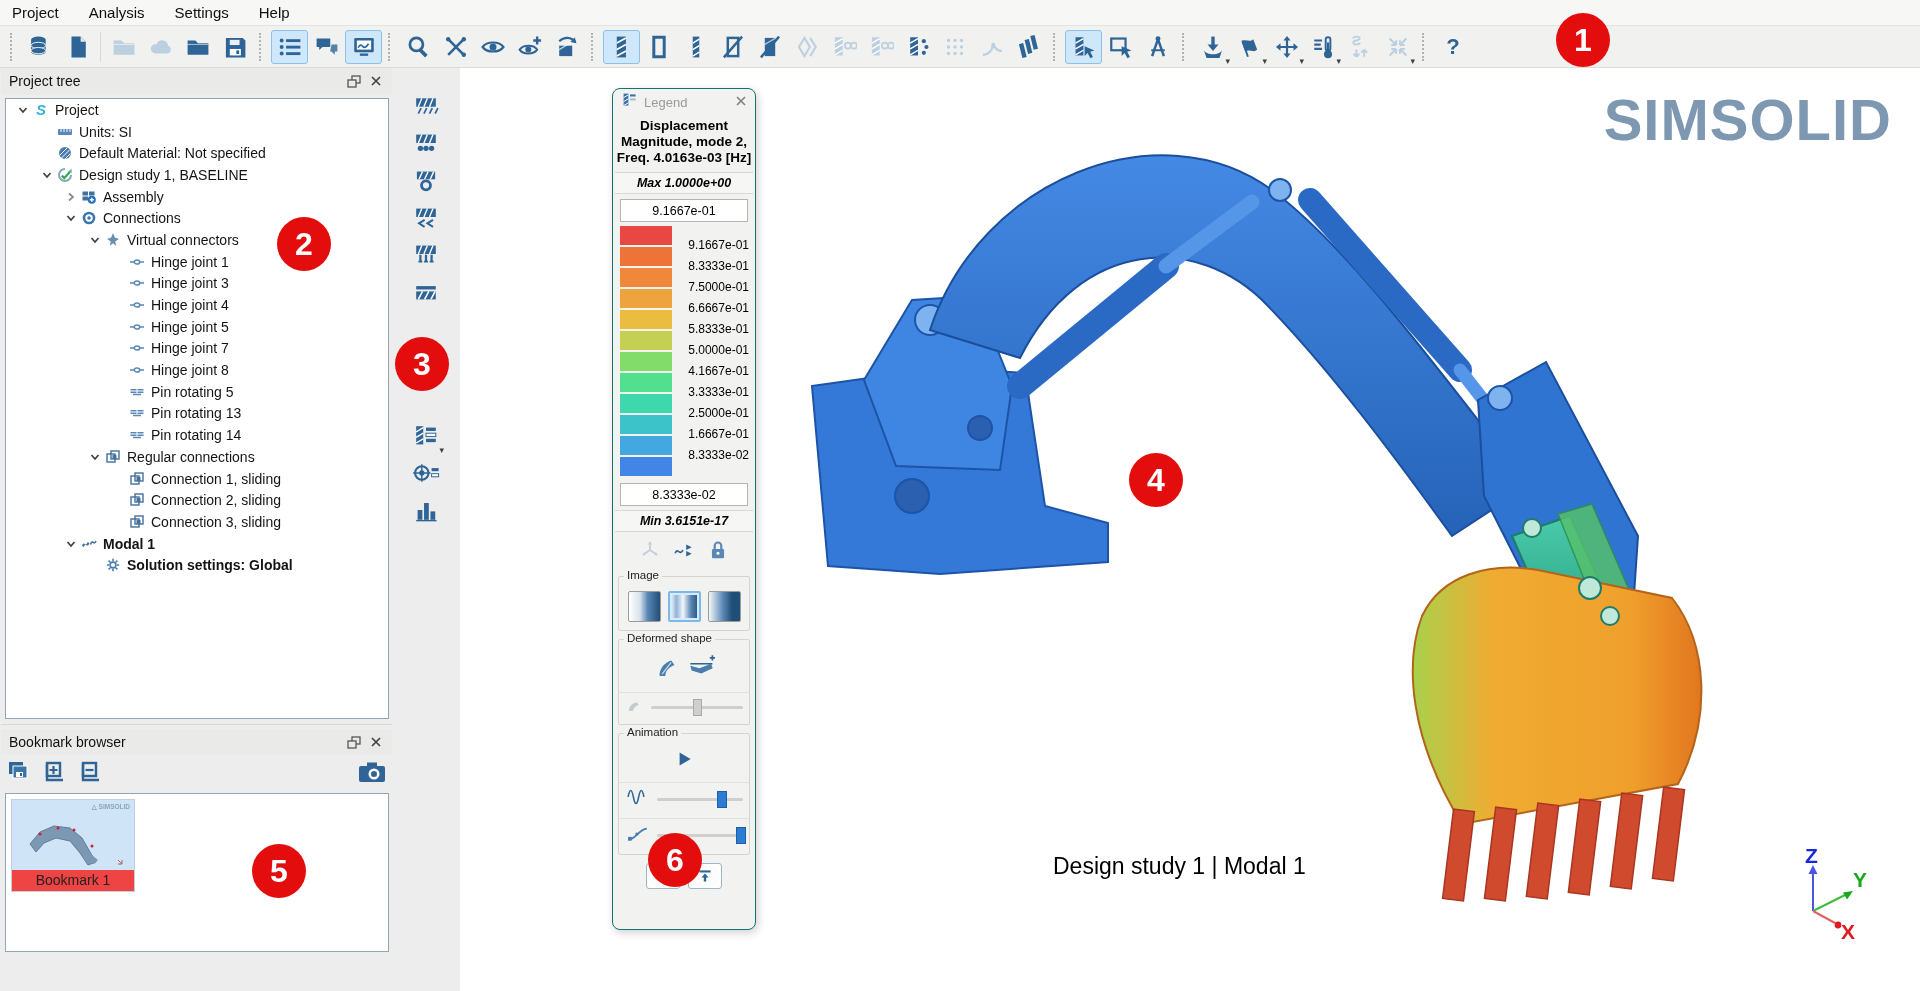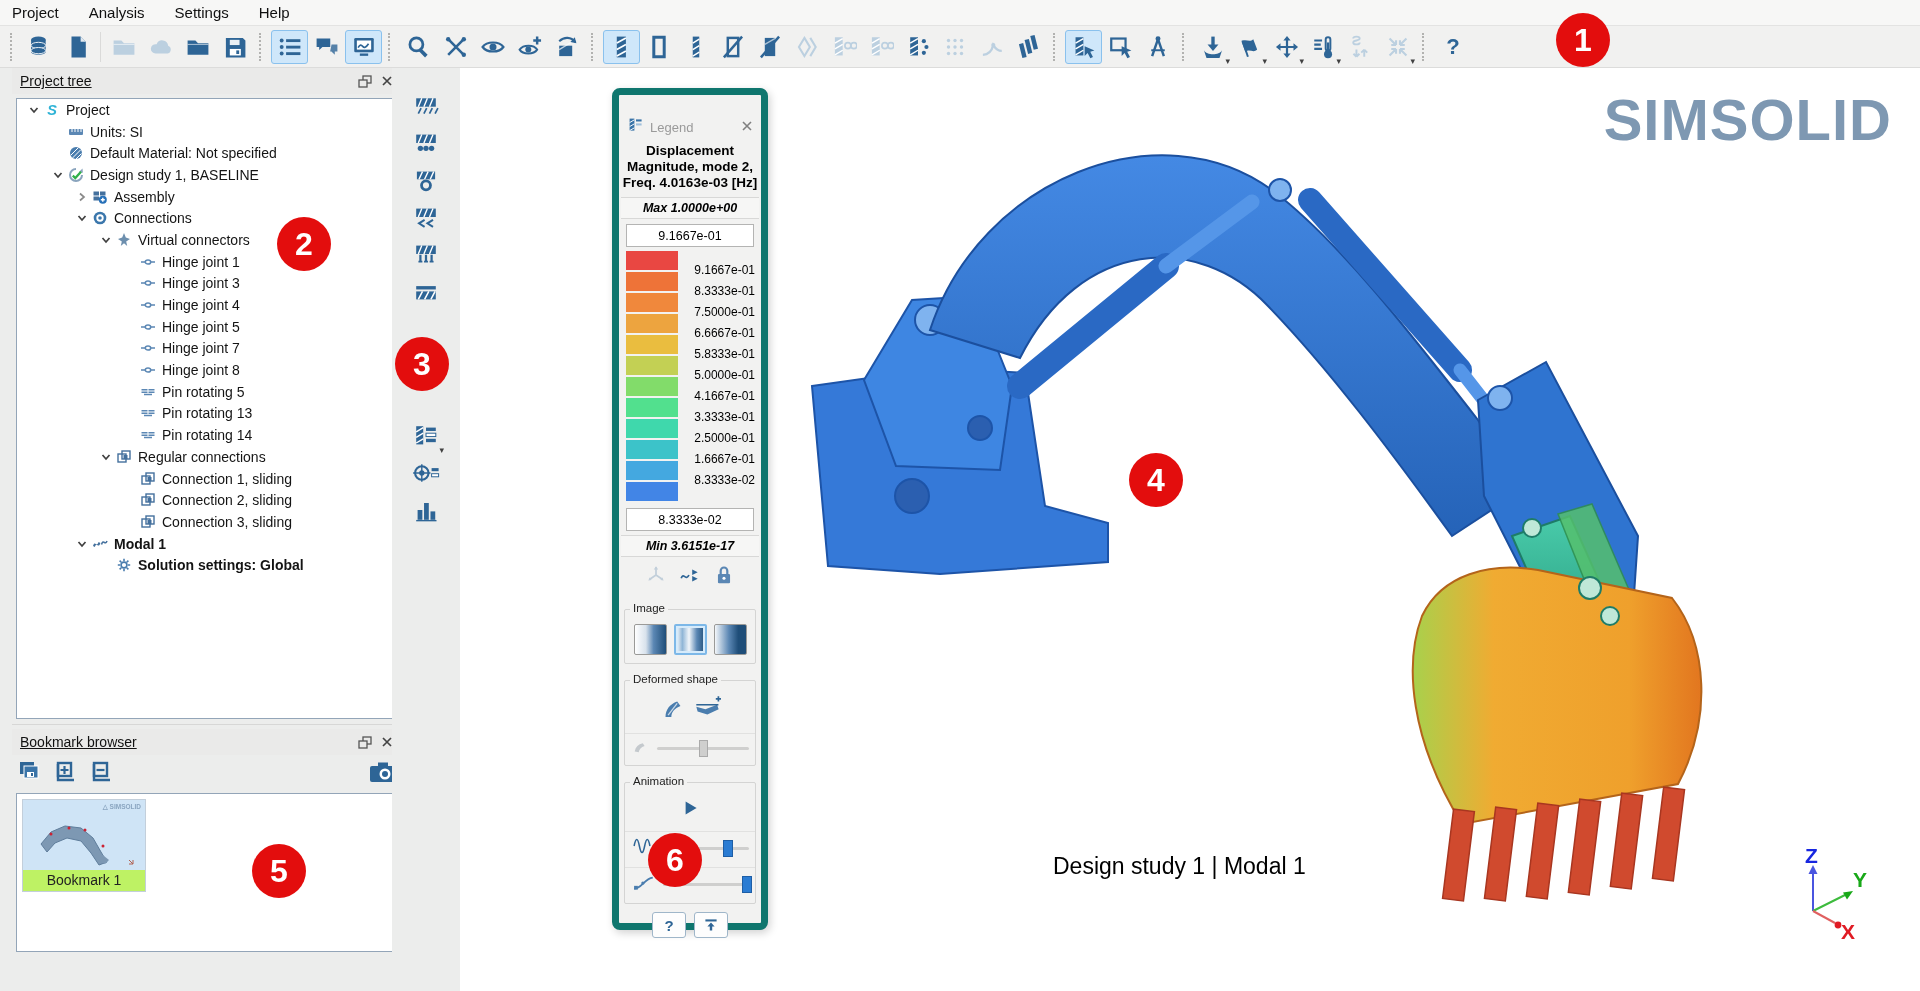--- a/index.html
+++ b/index.html
@@ -18,21 +18,21 @@
              background:#f1f1f0; border-bottom:1px solid #dcdcdb;
              display:flex; align-items:center; padding-left:4px; }
   .tbtn { width:37px; height:34px; display:flex; align-items:center; justify-content:center;
           border:1px solid transparent; border-radius:3px; position:relative; flex:0 0 auto; }
   .tbtn.active { background:#cfe7fa; border-color:#8ac1ed; }
   .tbtn .dd { position:absolute; right:0px; bottom:-3px; font-size:9px; color:#404040; }
   .thandle { width:8px; height:28px; border-left:2px dotted #b2b2b0; margin:0 4px 0 6px; flex:0 0 auto; }
   .tsep { width:1px; height:30px; background:#dadad9; margin:0 4px; flex:0 0 auto; }
 
   
-  .dockpanel { position:absolute; left:12px; width:392px; background:#ecedec;text-decoration:underline; }
+  .dockpanel { position:absolute; left:1px; width:392px; background:#ecedec; }
   #tree-panel { top:68px; height:657px; border-bottom:1px solid #d7d7d6; }
   #bookmark-panel { top:729px; height:228px; }
   .phead { height:26px; display:flex; align-items:center; padding:0 6px 0 8px;
            background:#eaeae9; }
   .ptitle { flex:1; font-size:14px; color:#111; }
   .pico { width:22px; height:18px; display:flex; align-items:center; justify-content:center; }
   .pbody { position:absolute; left:4px; right:4px; bottom:5px; background:#fff;
            border:1px solid #93a5b8; overflow:hidden; }
   #tree-body { top:30px; }
   #bm-body { top:64px; }
@@ -40,57 +40,57 @@
   .trow { display:flex; align-items:center; height:21.7px; white-space:nowrap; }
   .exp { width:17px; display:flex; justify-content:center; flex:0 0 auto; }
   .ticon { width:20px; display:flex; justify-content:center; margin-right:4px; flex:0 0 auto; }
   .tlabel { font-size:14px; }
   .bold { font-weight:bold; }
 
   
   #bm-toolbar { position:absolute; top:30px; left:6px; right:6px; height:30px;
                 display:flex; align-items:center; gap:10px; }
   #bm-camera { margin-left:auto; }
-  .bmtile { width:124px; margin:5px; background:#bef264; border:1px solid #c3cfdb; }
+  .bmtile { width:124px; margin:5px; background:#ef4444; border:1px solid #c3cfdb; }
   .bmthumb { width:122px; height:70px; display:block; }
   .bmlabel { font-size:14px; text-align:center; padding:2px 0 3px; color:#222; }
 
   
   #vtoolbar { position:absolute; left:392px; top:68px; width:68px; height:888px; background:#ecedec; }
   .vbtn { position:absolute; left:14px; width:40px; height:36px;
           display:flex; align-items:center; justify-content:center; position:absolute; }
   .vbtn .dd { position:absolute; right:2px; bottom:-1px; font-size:9px; color:#404040; }
 
   
   #viewport { position:absolute; left:460px; top:68px; width:1460px; height:923px; background:#fff; }
   #logo { position:absolute; right:28px; top:18px; font-size:58px; font-weight:800;
           letter-spacing:1px; color:#7e98b2; font-family:"Liberation Sans",sans-serif; }
   #caption { position:absolute; left:593px; top:785px; font-size:23px; font-weight:500; color:#000; }
   #triad { position:absolute; right:45px; bottom:52px; }
   #model { position:absolute; left:0; top:0; }
 
   
-  #legend { position:absolute; left:612px; top:88px; width:156px; height:842px;
-            background:#f2f2f1; border:7px solid #0f766e; border-radius:8px;
-            box-shadow:2px 3px 8px rgba(0,0,0,.18); z-index:20; padding:20px 0; }
+  #legend { position:absolute; left:612px; top:88px; width:144px; height:842px;
+            background:#f2f2f1; border:1px solid #0f766e; border-radius:8px;
+            box-shadow:2px 3px 8px rgba(0,0,0,.18); z-index:20; padding:1px 0; }
   #lg-head { height:24px; display:flex; align-items:center; padding:0 8px 0 9px; gap:6px; }
   #lg-title-text { font-size:13px; color:#9a9a9a; flex:1; }
   #lg-close { color:#8a8a8a; font-size:14px; }
   #lg-result { font-size:13.5px; font-weight:bold; text-align:center; line-height:16px;
                padding:4px 3px 6px; color:#000; }
   .lg-strip { height:22px; margin:0 2px; background:#f6f6f5; border-top:1px solid #d8d8d7;
               border-bottom:1px solid #d8d8d7; font-size:12.5px; font-weight:bold;
               display:flex; align-items:center; justify-content:center; color:#000;font-style:italic; }
   .lg-field { height:23px; margin:5px 7px 4px; background:#fff; border:1px solid #b4b4b3;
               font-size:12.5px; display:flex; align-items:center; justify-content:center; color:#000; }
   #lg-scale { position:relative; height:252px; margin:4px 0 2px 7px; }
   .sw { width:52px; height:19px; margin-bottom:2px; }
   .swlab { position:absolute; right:6px; width:80px; text-align:right; font-size:12px; color:#000; }
   #lg-icons { height:32px; display:flex; align-items:center; justify-content:center; gap:12px; margin-top:4px; }
-  .group { margin:16px 5px 0; border:1px solid #d4d4d3; border-radius:2px; position:relative; padding-top:10px; }
+  .group { margin:8px 5px 0; border:1px solid #d4d4d3; border-radius:2px; position:relative; padding-top:10px; }
   .gcap { position:absolute; top:-8px; left:5px; background:#f2f2f1; font-size:11.5px; color:#222; padding:0 3px; }
   .grow { display:flex; align-items:center; justify-content:center; gap:7px; padding:4px 4px 8px; }
   .gradbtn { width:33px; height:31px; border:1px solid #9a9a98; border-radius:2px; }
   .gradbtn.sel { border:2px solid #7db8e8; box-shadow:0 0 0 2px #d6ebfb inset; }
   .srow { display:flex; align-items:center; gap:6px; padding:3px 6px 6px; border-top:1px solid #e1e1e0; }
   .track { position:relative; flex:1; height:3px; background:#cfcfce; border-radius:2px; }
   .knob { position:absolute; top:-7px; width:9px; height:17px; background:#cfcfce; border:1px solid #aaa; }
   .knob.blue { background:#2b7cd3; border-color:#1d5ea6; width:10px; }
   #lg-bottom { display:flex; justify-content:center; gap:8px; margin-top:8px; }
   .lg-btn { width:34px; height:26px; background:#fdfdfd; border:1px solid #9fb6c9; border-radius:3px;

